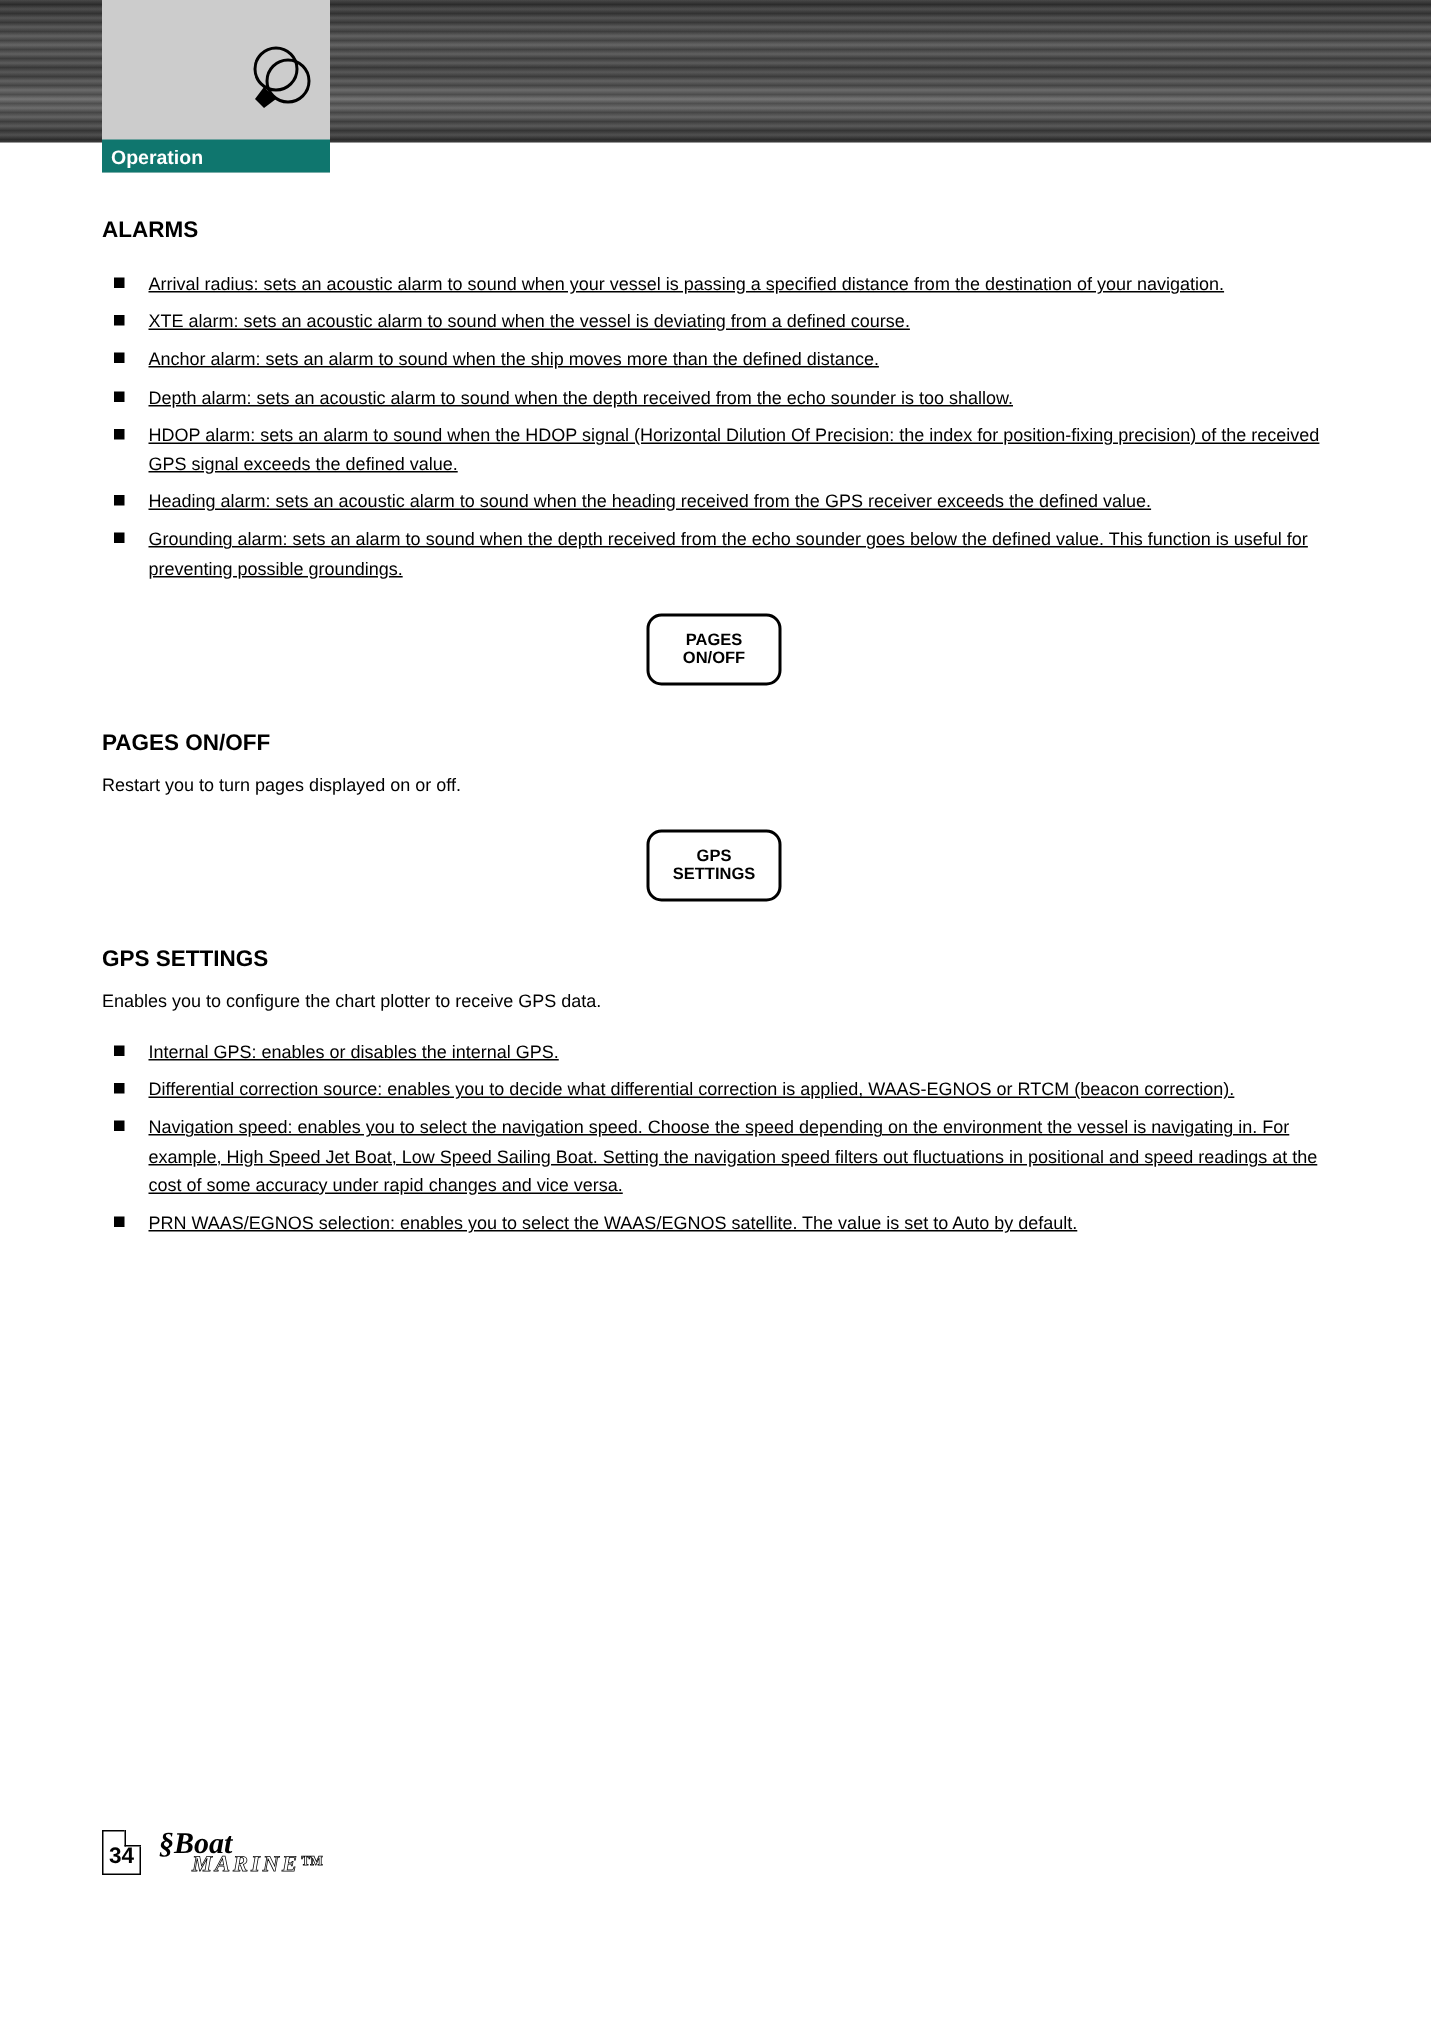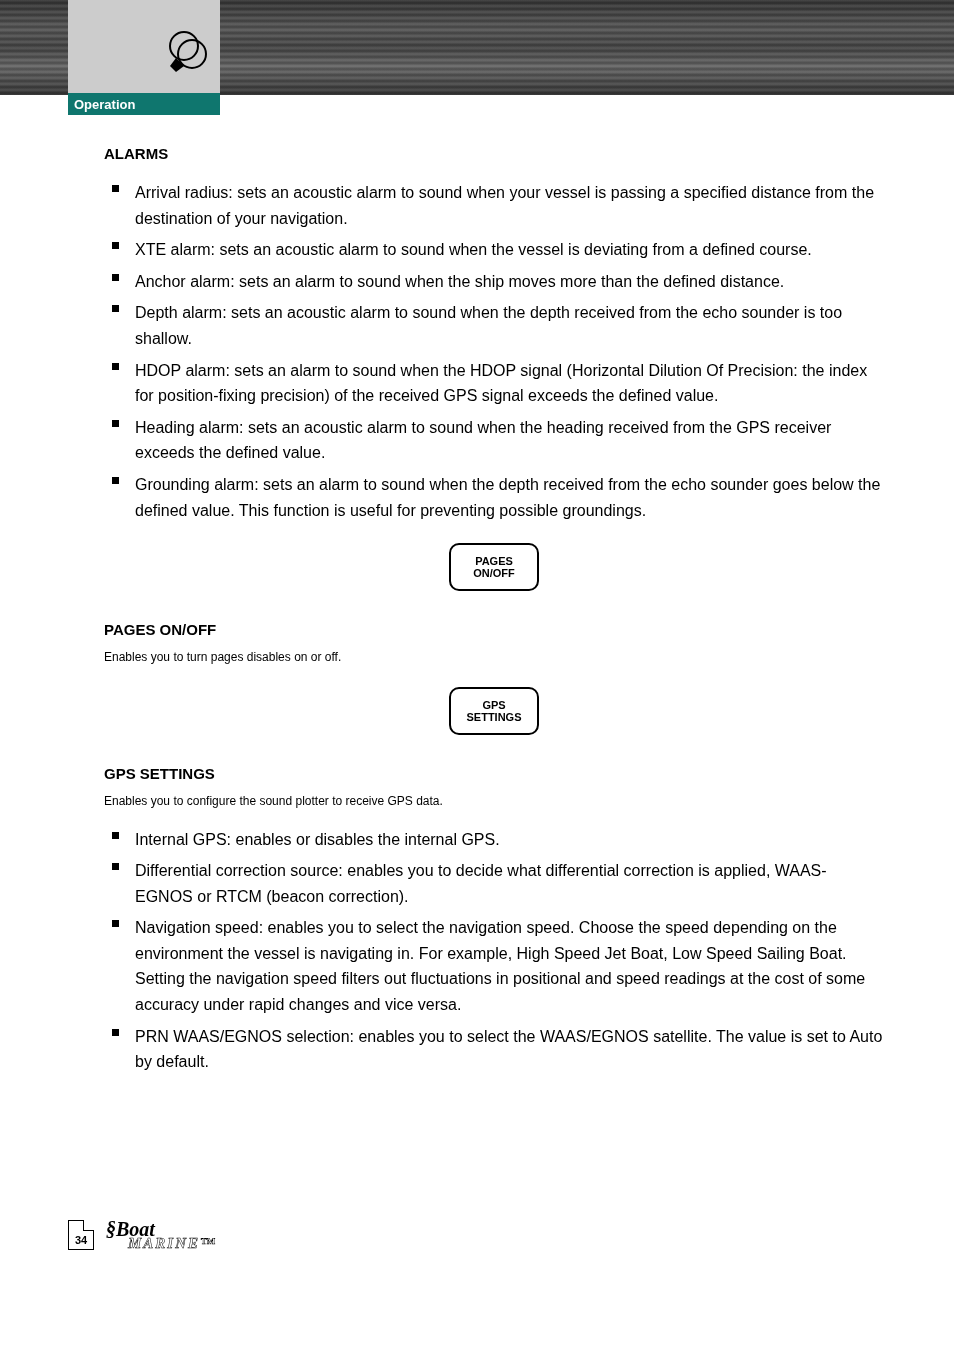--- a/index.html
+++ b/index.html
@@ -52,38 +52,39 @@
       padding-left: 6px;
     }
     .alarm-icon {
       position: absolute;
       top: 28px;
       right: 6px;
       width: 52px;
       height: 52px;
     }
     .content {
-      padding: 20px 70px 20px 104px;
+      padding: 20px 70px 20px 68px;
       position: relative;
     }
     .section-title {
       font-size: 15px;
       font-weight: bold;
       margin-top: 30px;
       margin-bottom: 18px;
     }
     .bullet-list {
       list-style: none;
       padding-left: 8px;
     }
     .bullet-item {
       display: flex;
       margin-bottom: 6px;
-      font-size: 16px;
+      font-size: 12px;
       line-height: 1.6;
+      text-decoration: underline;
     }
     .bullet-square {
       width: 7px;
       height: 7px;
       background: black;
       margin-right: 16px;
       margin-top: 5px;
       flex-shrink: 0;
     }
     .bullet-text {
@@ -136,21 +137,21 @@
       height: 10px;
       background: white;
       border-left: 1px solid black;
       border-bottom: 1px solid black;
     }
     .page-number {
       position: absolute;
       bottom: 3px;
       left: 50%;
       transform: translateX(-50%);
-      font-size: 11px;
+      font-size: 15px;
       font-weight: bold;
     }
     .logo {
       font-style: italic;
       font-weight: bold;
       font-size: 20px;
       font-family: Georgia, serif;
       position: relative;
     }
     .logo-marine {
@@ -207,26 +208,26 @@
     </li>
     <li class="bullet-item">
       <span class="bullet-square"></span>
       <span class="bullet-text">Grounding alarm: sets an alarm to sound when the depth received from the echo sounder goes below the defined value. This function is useful for preventing possible groundings.</span>
     </li>
   </ul>
 
   <div class="screenshot-button">PAGES ON/OFF</div>
 
   <div class="sub-title">PAGES ON/OFF</div>
-  <div class="body-text">Enables you to turn pages disables on or off.</div>
+  <div class="body-text">Restart you to turn pages displayed on or off.</div>
 
   <div class="screenshot-button">GPS SETTINGS</div>
 
   <div class="sub-title">GPS SETTINGS</div>
-  <div class="body-text">Enables you to configure the sound plotter to receive GPS data.</div>
+  <div class="body-text">Enables you to configure the chart plotter to receive GPS data.</div>
 
   <ul class="bullet-list">
     <li class="bullet-item">
       <span class="bullet-square"></span>
       <span class="bullet-text">Internal GPS: enables or disables the internal GPS.</span>
     </li>
     <li class="bullet-item">
       <span class="bullet-square"></span>
       <span class="bullet-text">Differential correction source: enables you to decide what differential correction is applied, WAAS-EGNOS or RTCM (beacon correction).</span>
     </li>

